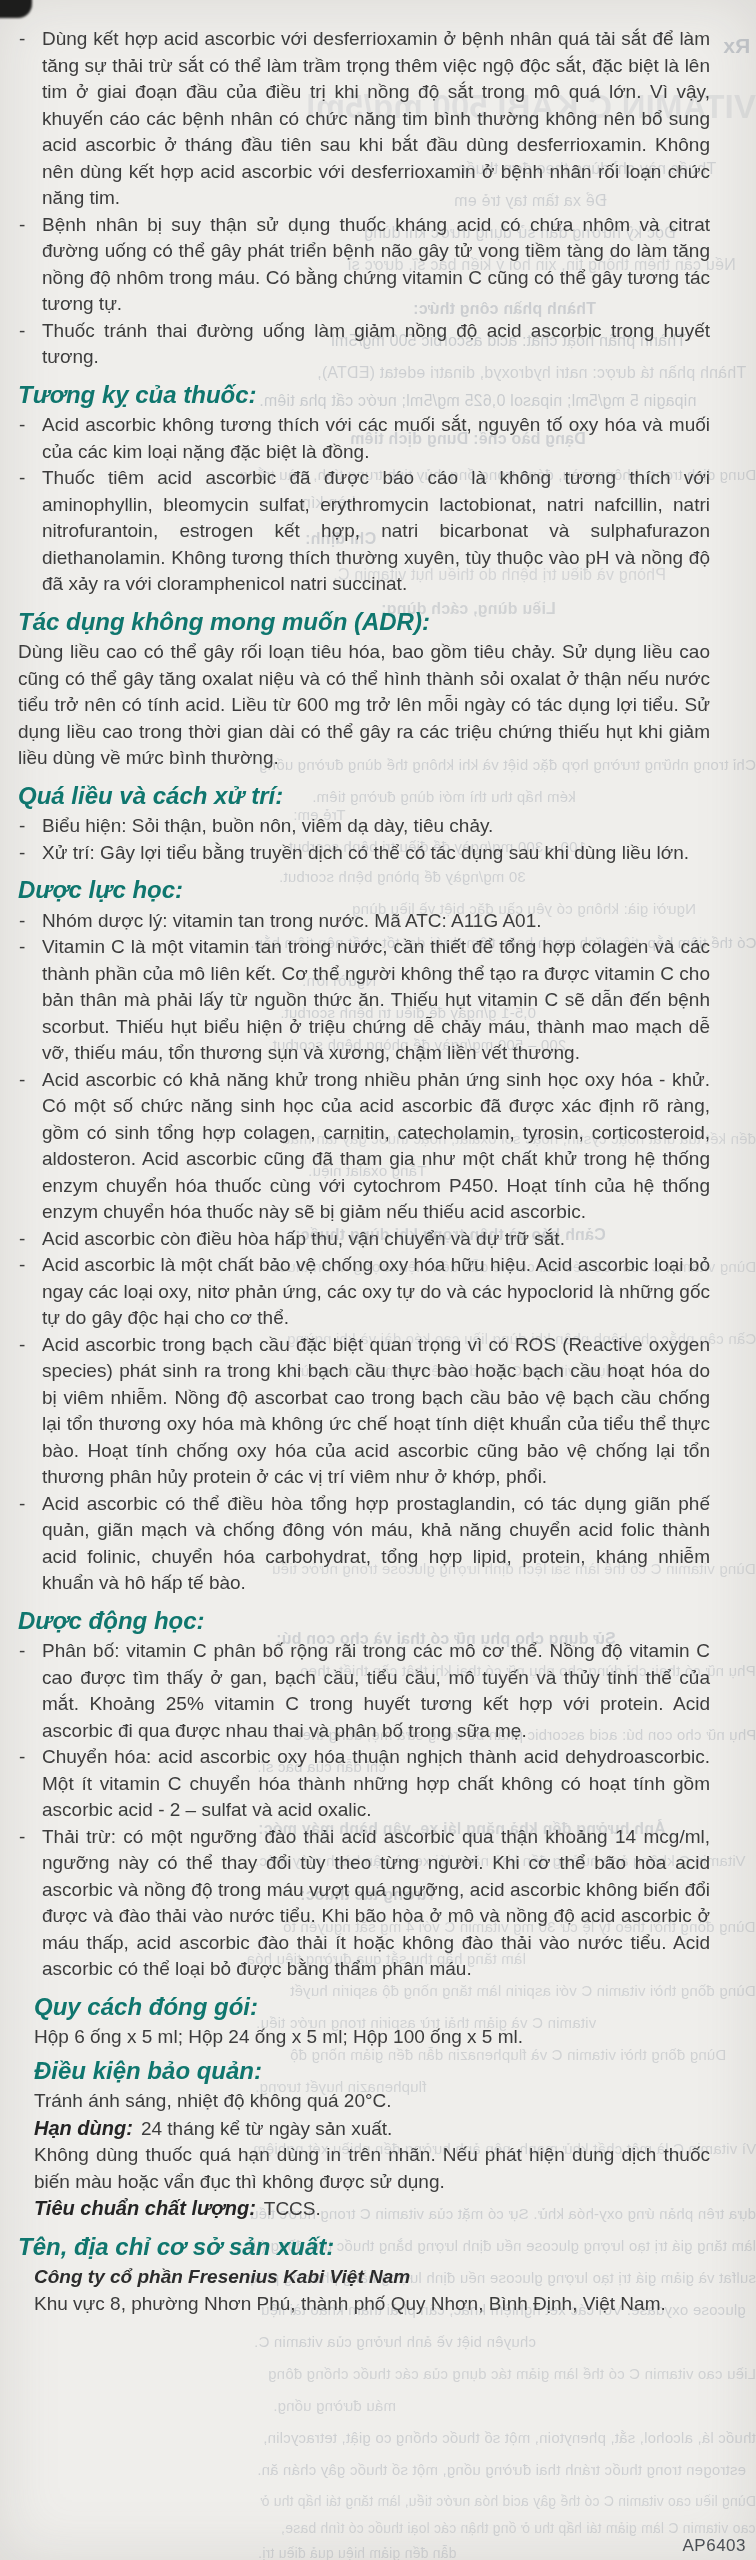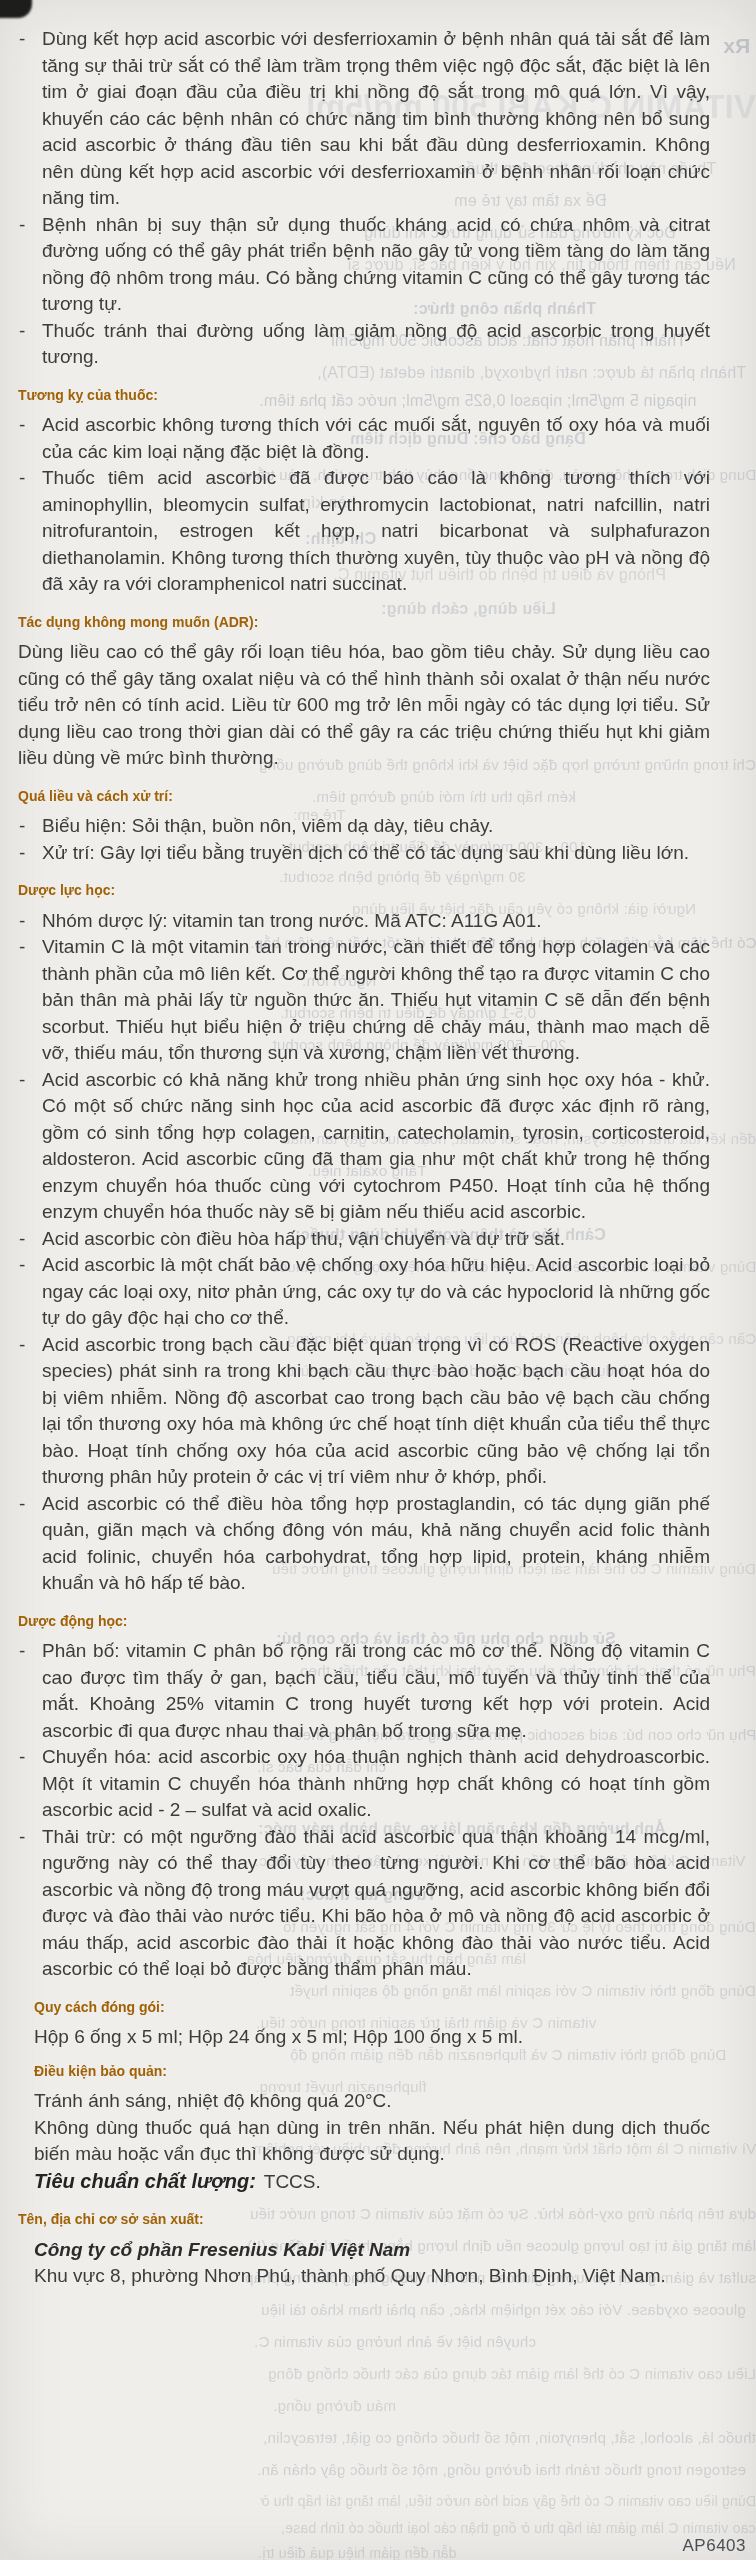--- a/index.html
+++ b/index.html
@@ -32,22 +32,22 @@
     padding:26px 46px 0 18px;
     color:#3c3c3c;
     font-size:19px;line-height:26.5px;
   }
   .list{margin:0;}
   .li{position:relative;padding-left:24px;text-align:justify;}
   .li::before{content:"-";position:absolute;left:1px;top:0;color:#3c3c3c;}
   .para{margin:0;text-align:justify;}
   .hd{
     margin:11px 0 4px 0;
-    font-weight:bold;
-    color:#a16207;font-size:14px;
+    font-weight:bold;font-style:italic;
+    color:#0f766e;font-size:24px;
   }
   .hd-inline{font-weight:bold;font-style:italic;color:#242424;font-size:20px;margin-right:8px;}
   .bold{font-weight:bold;color:#2c2c2c;font-style:italic;}
   .code{
     position:absolute;right:10px;bottom:4px;z-index:3;
     font-size:17px;color:#4a4f55;letter-spacing:.5px;
   }
 </style>
 </head>
 <body>
@@ -146,20 +146,21 @@
       <div class="hd">Dược động học:</div>
       <div class="list">
         <div class="li">Phân bố: vitamin C phân bố rộng rãi trong các mô cơ thể. Nồng độ vitamin C cao được tìm thấy ở gan, bạch cầu, tiểu cầu, mô tuyến và thủy tinh thể của mắt. Khoảng 25% vitamin C trong huyết tương kết hợp với protein. Acid ascorbic đi qua được nhau thai và phân bố trong sữa mẹ.</div>
         <div class="li">Chuyển hóa: acid ascorbic oxy hóa thuận nghịch thành acid dehydroascorbic. Một ít vitamin C chuyển hóa thành những hợp chất không có hoạt tính gồm ascorbic acid - 2 – sulfat và acid oxalic.</div>
         <div class="li">Thải trừ: có một ngưỡng đào thải acid ascorbic qua thận khoảng 14 mcg/ml, ngưỡng này có thể thay đổi tùy theo từng người. Khi cơ thể bão hòa acid ascorbic và nồng độ trong máu vượt quá ngưỡng, acid ascorbic không biến đổi được và đào thải vào nước tiểu. Khi bão hòa ở mô và nồng độ acid ascorbic ở máu thấp, acid ascorbic đào thải ít hoặc không đào thải vào nước tiểu. Acid ascorbic có thể loại bỏ được bằng thẩm phân máu.</div>
       </div>
       <div class="hd" style="margin-left: 16px;">Quy cách đóng gói:</div>
       <p class="para" style="margin-left: 16px;">Hộp 6 ống x 5 ml; Hộp 24 ống x 5 ml; Hộp 100 ống x 5 ml.</p>
       <div class="hd" style="margin-left: 16px; margin-top: 7px;">Điều kiện bảo quản:</div>
       <p class="para" style="margin-left: 16px;">Tránh ánh sáng, nhiệt độ không quá 20°C.</p>
+      <p class="para" style="margin-left: 16px;"><span class="hd-inline">Hạn dùng:</span><span>24 tháng kể từ ngày sản xuất.</span></p>
       <p class="para" style="margin-left: 16px;">Không dùng thuốc quá hạn dùng in trên nhãn. Nếu phát hiện dung dịch thuốc biến màu hoặc vẩn đục thì không được sử dụng.</p>
       <p class="para" style="margin-left: 16px;"><span class="hd-inline">Tiêu chuẩn chất lượng:</span><span>TCCS.</span></p>
       <div class="hd" style="">Tên, địa chỉ cơ sở sản xuất:</div>
       <p class="para bold" style="margin-left: 16px;">Công ty cổ phần Fresenius Kabi Việt Nam</p>
       <p class="para" style="margin-left: 16px;">Khu vực 8, phường Nhơn Phú, thành phố Quy Nhơn, Bình Định, Việt Nam.</p>
     </div>
   <div class="code">AP6403</div>
 </div>
 
 </body></html>

